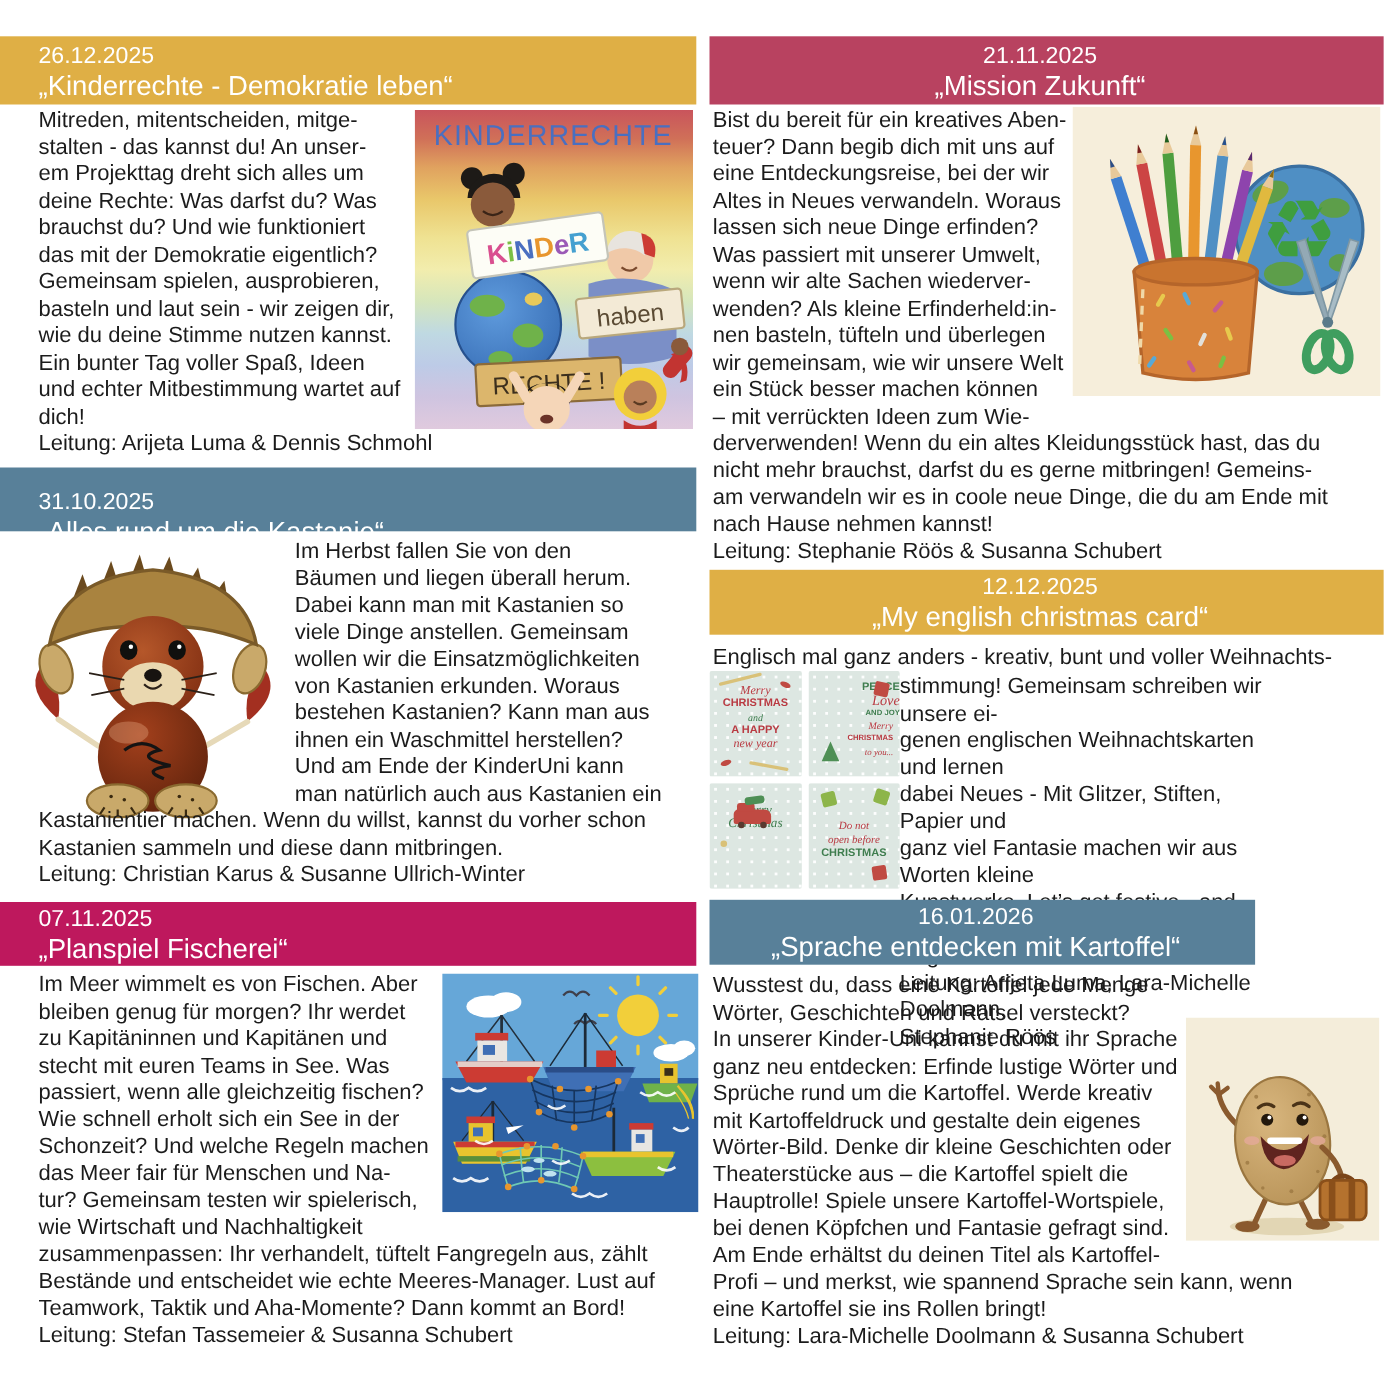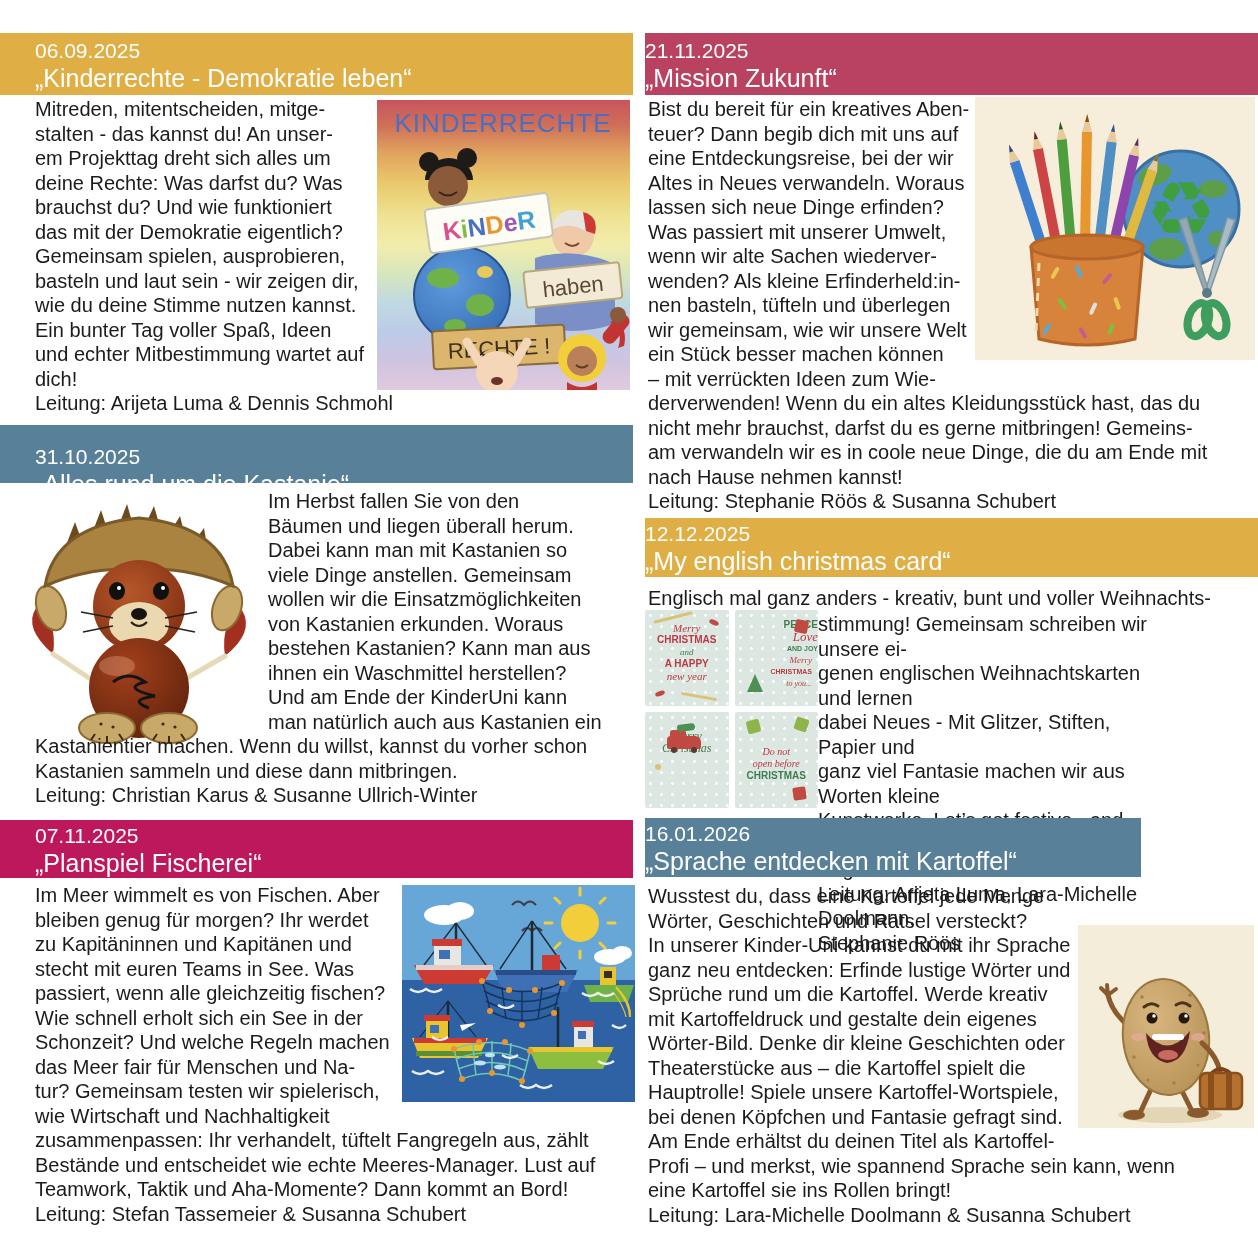--- a/index.html
+++ b/index.html
@@ -7,21 +7,21 @@
     width:1258px;height:1258px;position:relative;overflow:hidden;
     background:#ffffff;color:#1b1b1b;
     font-family:"Liberation Sans",sans-serif;
   }
   .abs{position:absolute}
   
   .hd{position:absolute;color:#fff;box-sizing:border-box}
   .hd .d{font-size:21px;line-height:27px;padding-top:4px}
   .hd .t{font-size:25px;line-height:28px}
   .hd.al{padding-left:35px;text-align:left}
-  .hd.ar{padding-right:12px;text-align:left}
+  .hd.ar{padding-right:12px;text-align:center}
   .c-gold{background:#dfaf45}
   .c-crimson{background:#b84260}
   .c-blue{background:#588099}
   .c-green{background:#be185d}
   
   .txt{position:absolute;font-size:20px;line-height:24.5px}
   .lines{white-space:pre-line}
   
   .cards{display:grid;grid-template-columns:1fr 1fr;grid-template-rows:1fr 1fr;gap:6px}
   .xcard{
@@ -42,21 +42,21 @@
   .tree{width:0;height:0;border-left:8px solid transparent;border-right:8px solid transparent;border-bottom:18px solid #4e8f55}
   .car{width:34px;height:13px;background:#c04a42;border-radius:4px 6px 2px 2px;position:relative}
   .car:before{content:"";position:absolute;left:3px;top:-6px;width:16px;height:8px;background:#c04a42;border-radius:3px 3px 0 0}
   .car:after{content:"";position:absolute;left:4px;bottom:-4px;width:6px;height:6px;background:#5a3a30;border-radius:50%;box-shadow:20px 0 0 #5a3a30}
   .cartree{position:absolute;left:10px;top:-12px;width:18px;height:7px;background:#4e8f55;border-radius:3px;transform:rotate(-8deg)}
 </style>
 </head>
 <body>
 
 <header class="hd al c-gold" style="left:0;top:33px;width:633px;height:62px">
-  <div class="d">06.09.2025</div>
+  <div class="d">26.12.2025</div>
   <div class="t">„Kinderrechte - Demokratie leben“</div>
 </header>
 <div class="txt" style="left:35px;top:97px;width:592px">
   <div class="lines" style="width:344px">Mitreden, mitentscheiden, mitge-
 stalten - das kannst du! An unser-
 em Projekttag dreht sich alles um
 deine Rechte: Was darfst du? Was
 brauchst du? Und wie funktioniert
 das mit der Demokratie eigentlich?
 Gemeinsam spielen, ausprobieren,

